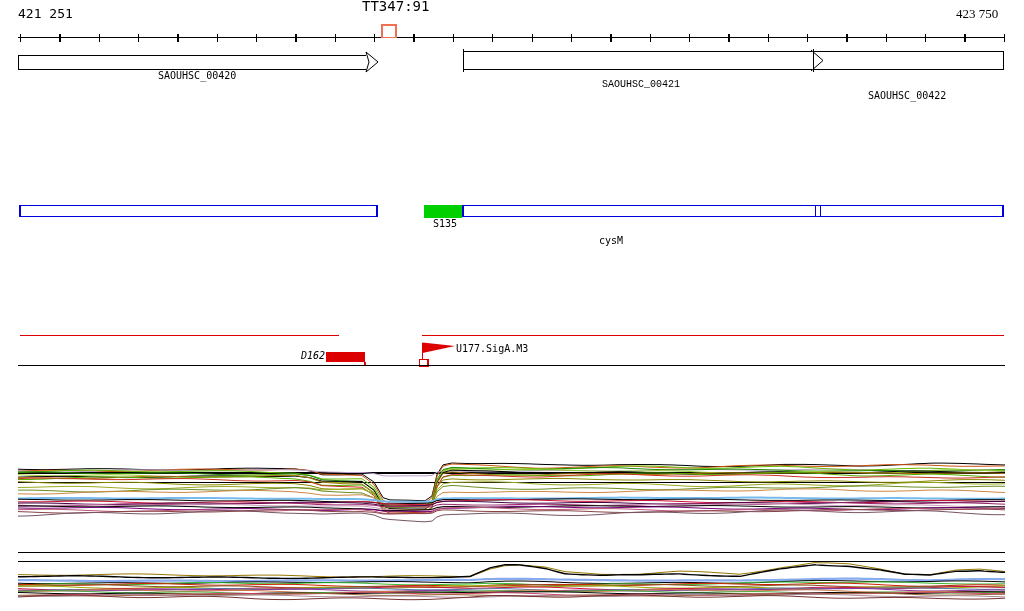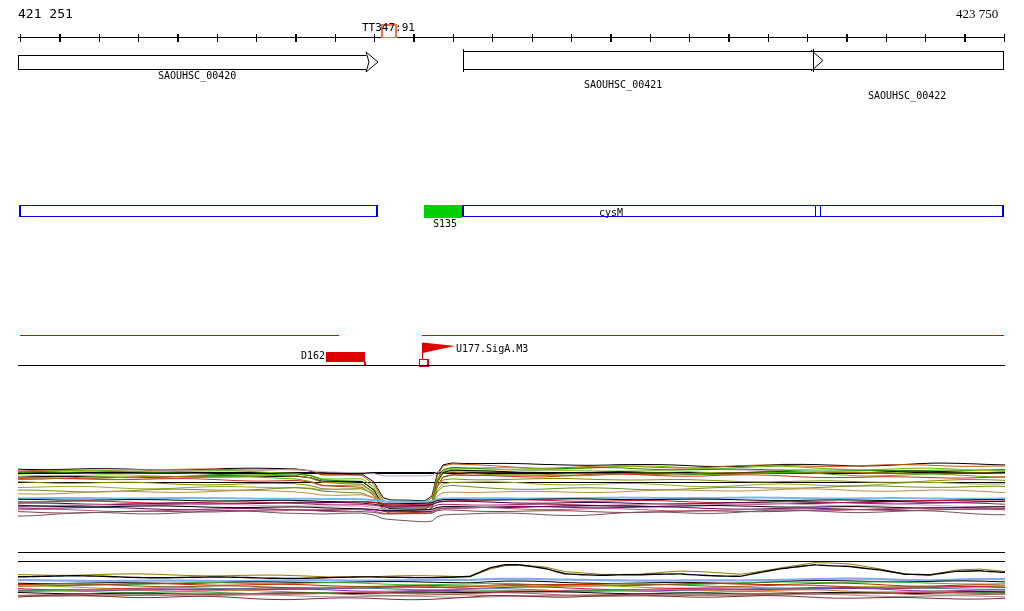--- a/index.html
+++ b/index.html
@@ -117,25 +117,25 @@
         <polyline points="18.0,591.3 24.0,591.1 30.0,591.0 36.0,590.8 42.0,590.7 48.0,590.6 54.0,590.6 60.0,590.7 66.0,590.8 72.0,590.9 78.0,591.1 84.0,591.4 90.0,591.6 96.0,591.8 102.0,592.1 108.0,592.3 114.0,592.4 120.0,592.6 126.0,592.6 132.0,592.7 138.0,592.6 144.0,592.6 150.0,592.5 156.0,592.4 162.0,592.2 168.0,592.1 174.0,592.0 180.0,591.9 186.0,591.9 192.0,591.9 198.0,592.0 204.0,592.1 210.0,592.2 216.0,592.4 222.0,592.6 228.0,592.9 234.0,593.1 240.0,593.3 246.0,593.5 252.0,593.7 258.0,593.8 264.0,593.8 270.0,593.8 276.0,593.8 282.0,593.7 288.0,593.5 294.0,593.3 300.0,593.1 306.0,592.9 312.0,592.8 318.0,592.6 324.0,592.5 330.0,592.4 336.0,592.3 342.0,592.4 348.0,592.4 354.0,592.5 360.0,592.6 366.0,592.8 372.0,592.9 378.0,593.1 384.0,593.2 390.0,593.3 396.0,593.3 402.0,593.3 408.0,593.2 414.0,593.1 420.0,592.9 426.0,592.7 432.0,592.5 438.0,592.2 444.0,592.0 450.0,591.7 456.0,591.5 462.0,591.3 468.0,591.2 470.0,591.2 474.0,591.0 480.0,590.9 486.0,590.8 490.0,590.7 492.0,590.7 498.0,590.8 504.0,590.9 505.0,590.9 510.0,591.0 516.0,591.2 520.0,591.2 522.0,591.3 528.0,591.4 534.0,591.6 540.0,591.6 545.0,591.6 546.0,591.6 552.0,591.6 558.0,591.6 564.0,591.5 565.0,591.5 570.0,591.4 576.0,591.2 582.0,591.0 588.0,590.9 594.0,590.7 600.0,590.6 600.0,590.6 606.0,590.5 612.0,590.5 618.0,590.6 624.0,590.7 630.0,590.8 636.0,591.0 640.0,591.1 642.0,591.2 648.0,591.4 654.0,591.6 660.0,591.8 666.0,592.0 672.0,592.2 678.0,592.3 680.0,592.3 684.0,592.4 690.0,592.4 696.0,592.4 702.0,592.3 708.0,592.3 710.0,592.2 714.0,592.1 720.0,592.0 726.0,591.9 732.0,591.8 738.0,591.7 740.0,591.7 744.0,591.7 750.0,591.6 756.0,591.6 762.0,591.7 768.0,591.8 774.0,591.9 780.0,592.1 780.0,592.1 786.0,592.3 792.0,592.5 798.0,592.7 804.0,592.8 810.0,593.0 815.0,593.0 816.0,593.1 822.0,593.1 828.0,593.1 834.0,593.1 840.0,593.0 846.0,592.9 850.0,592.8 852.0,592.7 858.0,592.6 864.0,592.5 870.0,592.3 876.0,592.2 880.0,592.1 882.0,592.1 888.0,592.1 894.0,592.1 900.0,592.2 905.0,592.3 906.0,592.3 912.0,592.4 918.0,592.6 924.0,592.7 930.0,592.9 930.0,592.9 936.0,593.0 942.0,593.1 948.0,593.1 954.0,593.1 955.0,593.1 960.0,593.1 966.0,593.0 972.0,592.9 978.0,592.7 980.0,592.7 984.0,592.5 990.0,592.3 996.0,592.1 1002.0,591.9 1005.0,591.8" fill="none" stroke="#44aa44" stroke-width="1"></polyline>
         <polyline points="18.0,592.5 24.0,592.6 30.0,592.8 36.0,593.0 42.0,593.2 48.0,593.3 54.0,593.5 60.0,593.6 66.0,593.8 72.0,593.8 78.0,593.8 84.0,593.8 90.0,593.8 96.0,593.7 102.0,593.6 108.0,593.5 114.0,593.4 120.0,593.3 126.0,593.2 132.0,593.2 138.0,593.2 144.0,593.2 150.0,593.2 156.0,593.3 162.0,593.5 168.0,593.6 174.0,593.7 180.0,593.9 186.0,594.0 192.0,594.2 198.0,594.3 204.0,594.3 210.0,594.3 216.0,594.3 222.0,594.3 228.0,594.2 234.0,594.0 240.0,593.9 246.0,593.7 252.0,593.5 258.0,593.4 264.0,593.2 270.0,593.1 276.0,593.0 282.0,593.0 288.0,592.9 294.0,593.0 300.0,593.0 306.0,593.1 312.0,593.2 318.0,593.3 324.0,593.4 330.0,593.5 336.0,593.5 342.0,593.5 348.0,593.5 354.0,593.5 360.0,593.4 366.0,593.3 372.0,593.1 378.0,593.0 384.0,592.8 390.0,592.6 396.0,592.4 402.0,592.3 408.0,592.1 414.0,592.0 420.0,592.0 426.0,592.0 432.0,592.0 438.0,592.1 444.0,592.2 450.0,592.3 456.0,592.4 462.0,592.5 468.0,592.7 470.0,592.7 474.0,592.7 480.0,592.7 486.0,592.6 490.0,592.5 492.0,592.5 498.0,592.4 504.0,592.3 505.0,592.3 510.0,592.2 516.0,592.1 520.0,592.0 522.0,592.0 528.0,591.9 534.0,591.8 540.0,591.8 545.0,591.8 546.0,591.8 552.0,591.8 558.0,591.9 564.0,592.0 565.0,592.0 570.0,592.1 576.0,592.2 582.0,592.4 588.0,592.6 594.0,592.8 600.0,593.0 600.0,593.0 606.0,593.2 612.0,593.3 618.0,593.5 624.0,593.6 630.0,593.7 636.0,593.7 640.0,593.7 642.0,593.7 648.0,593.6 654.0,593.5 660.0,593.4 666.0,593.3 672.0,593.2 678.0,593.1 680.0,593.1 684.0,593.0 690.0,593.0 696.0,593.0 702.0,593.0 708.0,593.1 710.0,593.1 714.0,593.2 720.0,593.3 726.0,593.5 732.0,593.6 738.0,593.8 740.0,593.9 744.0,593.9 750.0,594.0 756.0,594.1 762.0,594.1 768.0,594.1 774.0,594.0 780.0,593.9 780.0,593.9 786.0,593.8 792.0,593.6 798.0,593.4 804.0,593.2 810.0,593.0 815.0,592.8 816.0,592.8 822.0,592.7 828.0,592.5 834.0,592.5 840.0,592.4 846.0,592.4 850.0,592.4 852.0,592.5 858.0,592.6 864.0,592.7 870.0,592.8 876.0,592.9 880.0,593.0 882.0,593.1 888.0,593.2 894.0,593.4 900.0,593.4 905.0,593.5 906.0,593.5 912.0,593.5 918.0,593.4 924.0,593.3 930.0,593.1 930.0,593.1 936.0,592.9 942.0,592.7 948.0,592.4 954.0,592.2 955.0,592.2 960.0,592.0 966.0,591.9 972.0,591.8 978.0,591.7 980.0,591.7 984.0,591.7 990.0,591.7 996.0,591.8 1002.0,591.9 1005.0,592.0" fill="none" stroke="#000000" stroke-width="1"></polyline>
         <polyline points="18.0,595.4 24.0,595.4 30.0,595.4 36.0,595.3 42.0,595.2 48.0,595.0 54.0,594.9 60.0,594.7 66.0,594.5 72.0,594.4 78.0,594.3 84.0,594.3 90.0,594.2 96.0,594.3 102.0,594.4 108.0,594.5 114.0,594.6 120.0,594.8 126.0,595.0 132.0,595.1 138.0,595.3 144.0,595.4 150.0,595.4 156.0,595.4 162.0,595.4 168.0,595.3 174.0,595.1 180.0,594.9 186.0,594.7 192.0,594.4 198.0,594.2 204.0,594.0 210.0,593.7 216.0,593.6 222.0,593.4 228.0,593.3 234.0,593.3 240.0,593.3 246.0,593.4 252.0,593.5 258.0,593.6 264.0,593.7 270.0,593.8 276.0,594.0 282.0,594.0 288.0,594.1 294.0,594.1 300.0,594.1 306.0,594.0 312.0,593.8 318.0,593.7 324.0,593.5 330.0,593.2 336.0,593.0 342.0,592.8 348.0,592.6 354.0,592.5 360.0,592.4 366.0,592.3 372.0,592.3 378.0,592.4 384.0,592.5 390.0,592.7 396.0,592.9 402.0,593.1 408.0,593.3 414.0,593.5 420.0,593.7 426.0,593.8 432.0,593.9 438.0,594.0 444.0,594.0 450.0,594.0 456.0,593.9 462.0,593.8 468.0,593.6 470.0,593.6 474.0,593.4 480.0,593.2 486.0,593.0 490.0,592.9 492.0,592.8 498.0,592.7 504.0,592.7 505.0,592.7 510.0,592.8 516.0,592.9 520.0,593.0 522.0,593.0 528.0,593.3 534.0,593.5 540.0,593.8 545.0,594.1 546.0,594.1 552.0,594.4 558.0,594.7 564.0,594.9 565.0,595.0 570.0,595.1 576.0,595.2 582.0,595.2 588.0,595.2 594.0,595.2 600.0,595.1 600.0,595.1 606.0,594.9 612.0,594.8 618.0,594.6 624.0,594.5 630.0,594.3 636.0,594.2 640.0,594.2 642.0,594.2 648.0,594.2 654.0,594.2 660.0,594.3 666.0,594.4 672.0,594.5 678.0,594.7 680.0,594.8 684.0,594.9 690.0,595.1 696.0,595.2 702.0,595.3 708.0,595.4 710.0,595.4 714.0,595.4 720.0,595.4 726.0,595.3 732.0,595.2 738.0,595.0 740.0,594.9 744.0,594.8 750.0,594.5 756.0,594.2 762.0,593.9 768.0,593.6 774.0,593.4 780.0,593.2 780.0,593.2 786.0,593.1 792.0,593.0 798.0,593.0 804.0,593.0 810.0,593.1 815.0,593.2 816.0,593.2 822.0,593.3 828.0,593.5 834.0,593.6 840.0,593.7 846.0,593.7 850.0,593.7 852.0,593.8 858.0,593.7 864.0,593.7 870.0,593.6 876.0,593.4 880.0,593.3 882.0,593.3 888.0,593.1 894.0,592.9 900.0,592.7 905.0,592.6 906.0,592.6 912.0,592.4 918.0,592.3 924.0,592.3 930.0,592.3 930.0,592.3 936.0,592.3 942.0,592.3 948.0,592.4 954.0,592.6 955.0,592.6 960.0,592.8 966.0,593.0 972.0,593.2 978.0,593.3 980.0,593.4 984.0,593.5 990.0,593.6 996.0,593.7 1002.0,593.7 1005.0,593.7" fill="none" stroke="#cc4466" stroke-width="1"></polyline>
         <polyline points="18.0,595.4 24.0,595.3 30.0,595.2 36.0,595.1 42.0,595.1 48.0,595.1 54.0,595.2 60.0,595.3 66.0,595.5 72.0,595.6 78.0,595.8 84.0,595.9 90.0,596.0 96.0,596.0 102.0,596.0 108.0,595.9 114.0,595.8 120.0,595.7 126.0,595.5 132.0,595.2 138.0,595.0 144.0,594.7 150.0,594.5 156.0,594.3 162.0,594.1 168.0,593.9 174.0,593.8 180.0,593.8 186.0,593.8 192.0,593.9 198.0,594.0 204.0,594.1 210.0,594.3 216.0,594.4 222.0,594.6 228.0,594.7 234.0,594.8 240.0,594.8 246.0,594.8 252.0,594.7 258.0,594.6 264.0,594.5 270.0,594.3 276.0,594.2 282.0,594.0 288.0,593.8 294.0,593.6 300.0,593.5 306.0,593.4 312.0,593.4 318.0,593.4 324.0,593.5 330.0,593.7 336.0,593.9 342.0,594.1 348.0,594.3 354.0,594.5 360.0,594.8 366.0,595.0 372.0,595.2 378.0,595.3 384.0,595.4 390.0,595.4 396.0,595.4 402.0,595.4 408.0,595.3 414.0,595.2 420.0,595.0 426.0,594.9 432.0,594.8 438.0,594.7 444.0,594.7 450.0,594.6 456.0,594.7 462.0,594.8 468.0,594.9 470.0,595.0 474.0,595.1 480.0,595.2 486.0,595.3 490.0,595.4 492.0,595.5 498.0,595.7 504.0,595.8 505.0,595.8 510.0,596.0 516.0,596.1 520.0,596.1 522.0,596.2 528.0,596.2 534.0,596.2 540.0,596.1 545.0,596.1 546.0,596.0 552.0,595.9 558.0,595.8 564.0,595.7 565.0,595.6 570.0,595.5 576.0,595.3 582.0,595.2 588.0,595.1 594.0,595.1 600.0,595.1 600.0,595.1 606.0,595.2 612.0,595.3 618.0,595.4 624.0,595.5 630.0,595.7 636.0,595.8 640.0,595.9 642.0,595.9 648.0,596.0 654.0,596.1 660.0,596.0 666.0,596.0 672.0,595.9 678.0,595.7 680.0,595.6 684.0,595.5 690.0,595.3 696.0,595.0 702.0,594.8 708.0,594.5 710.0,594.5 714.0,594.3 720.0,594.1 726.0,594.0 732.0,593.9 738.0,593.9 740.0,593.9 744.0,593.9 750.0,593.9 756.0,593.9 762.0,594.0 768.0,594.1 774.0,594.2 780.0,594.3 780.0,594.3 786.0,594.4 792.0,594.4 798.0,594.4 804.0,594.4 810.0,594.3 815.0,594.2 816.0,594.2 822.0,594.0 828.0,593.9 834.0,593.7 840.0,593.5 846.0,593.3 850.0,593.2 852.0,593.2 858.0,593.1 864.0,593.0 870.0,593.0 876.0,593.0 880.0,593.1 882.0,593.2 888.0,593.3 894.0,593.6 900.0,593.8 905.0,594.0 906.0,594.1 912.0,594.3 918.0,594.6 924.0,594.8 930.0,595.0 930.0,595.0 936.0,595.1 942.0,595.1 948.0,595.1 954.0,595.1 955.0,595.0 960.0,595.0 966.0,594.9 972.0,594.8 978.0,594.6 980.0,594.6 984.0,594.5 990.0,594.4 996.0,594.3 1002.0,594.3 1005.0,594.3" fill="none" stroke="#996633" stroke-width="1"></polyline>
         <polyline points="18.0,596.1 24.0,596.2 30.0,596.3 36.0,596.4 42.0,596.4 48.0,596.4 54.0,596.4 60.0,596.3 66.0,596.2 72.0,596.0 78.0,595.8 84.0,595.6 90.0,595.4 96.0,595.2 102.0,595.0 108.0,594.8 114.0,594.7 120.0,594.7 126.0,594.6 132.0,594.7 138.0,594.7 144.0,594.9 150.0,595.0 156.0,595.2 162.0,595.3 168.0,595.5 174.0,595.6 180.0,595.7 186.0,595.8 192.0,595.8 198.0,595.8 204.0,595.8 210.0,595.7 216.0,595.6 222.0,595.4 228.0,595.3 234.0,595.2 240.0,595.0 246.0,595.0 252.0,594.9 258.0,594.9 264.0,594.9 270.0,595.0 276.0,595.2 282.0,595.3 288.0,595.5 294.0,595.8 300.0,596.0 306.0,596.2 312.0,596.4 318.0,596.6 324.0,596.7 330.0,596.8 336.0,596.8 342.0,596.8 348.0,596.8 354.0,596.7 360.0,596.6 366.0,596.5 372.0,596.3 378.0,596.2 384.0,596.1 390.0,596.1 396.0,596.1 402.0,596.1 408.0,596.1 414.0,596.2 420.0,596.4 426.0,596.5 432.0,596.7 438.0,596.9 444.0,597.1 450.0,597.2 456.0,597.3 462.0,597.4 468.0,597.5 470.0,597.5 474.0,597.4 480.0,597.2 486.0,597.0 490.0,596.9 492.0,596.8 498.0,596.6 504.0,596.3 505.0,596.3 510.0,596.1 516.0,595.9 520.0,595.8 522.0,595.8 528.0,595.7 534.0,595.6 540.0,595.5 545.0,595.5 546.0,595.5 552.0,595.6 558.0,595.7 564.0,595.9 565.0,595.9 570.0,596.0 576.0,596.1 582.0,596.2 588.0,596.4 594.0,596.4 600.0,596.5 600.0,596.5 606.0,596.5 612.0,596.5 618.0,596.4 624.0,596.2 630.0,596.1 636.0,595.9 640.0,595.7 642.0,595.7 648.0,595.4 654.0,595.2 660.0,595.0 666.0,594.8 672.0,594.7 678.0,594.6 680.0,594.6 684.0,594.6 690.0,594.6 696.0,594.7 702.0,594.8 708.0,594.9 710.0,595.0 714.0,595.1 720.0,595.3 726.0,595.4 732.0,595.5 738.0,595.7 740.0,595.7 744.0,595.7 750.0,595.7 756.0,595.6 762.0,595.5 768.0,595.4 774.0,595.2 780.0,595.1 780.0,595.1 786.0,594.9 792.0,594.7 798.0,594.5 804.0,594.4 810.0,594.3 815.0,594.3 816.0,594.3 822.0,594.3 828.0,594.4 834.0,594.6 840.0,594.7 846.0,594.9 850.0,595.1 852.0,595.2 858.0,595.4 864.0,595.7 870.0,595.9 876.0,596.1 880.0,596.2 882.0,596.3 888.0,596.4 894.0,596.5 900.0,596.6 905.0,596.6 906.0,596.6 912.0,596.5 918.0,596.4 924.0,596.3 930.0,596.2 930.0,596.2 936.0,596.0 942.0,595.9 948.0,595.8 954.0,595.7 955.0,595.7 960.0,595.7 966.0,595.8 972.0,595.9 978.0,596.0 980.0,596.1 984.0,596.2 990.0,596.4 996.0,596.6 1002.0,596.8 1005.0,596.9" fill="none" stroke="#aa8899" stroke-width="1"></polyline>
         <polyline points="18.0,597.0 24.0,596.7 30.0,596.4 36.0,596.0 42.0,595.7 48.0,595.4 54.0,595.2 60.0,595.1 66.0,595.0 72.0,595.0 78.0,595.1 84.0,595.3 90.0,595.5 96.0,595.8 102.0,596.1 108.0,596.4 114.0,596.7 120.0,597.0 126.0,597.3 132.0,597.4 138.0,597.6 144.0,597.6 150.0,597.6 156.0,597.5 162.0,597.3 168.0,597.1 174.0,596.9 180.0,596.7 186.0,596.5 192.0,596.4 198.0,596.3 204.0,596.3 210.0,596.4 216.0,596.6 222.0,596.8 228.0,597.1 234.0,597.4 240.0,597.8 246.0,598.2 252.0,598.6 258.0,598.9 264.0,599.2 270.0,599.4 276.0,599.5 282.0,599.6 288.0,599.6 294.0,599.5 300.0,599.3 306.0,599.1 312.0,598.8 318.0,598.6 324.0,598.4 330.0,598.1 336.0,598.0 342.0,597.9 348.0,597.9 354.0,597.9 360.0,598.0 366.0,598.2 372.0,598.4 378.0,598.7 384.0,598.9 390.0,599.2 396.0,599.4 402.0,599.6 408.0,599.7 414.0,599.7 420.0,599.6 426.0,599.5 432.0,599.3 438.0,599.0 444.0,598.7 450.0,598.3 456.0,597.9 462.0,597.6 468.0,597.2 470.0,597.1 474.0,596.8 480.0,596.3 486.0,595.9 490.0,595.7 492.0,595.7 498.0,595.5 504.0,595.5 505.0,595.5 510.0,595.6 516.0,595.8 520.0,595.9 522.0,596.0 528.0,596.3 534.0,596.5 540.0,596.7 545.0,596.9 546.0,596.9 552.0,597.1 558.0,597.2 564.0,597.2 565.0,597.2 570.0,597.1 576.0,596.9 582.0,596.6 588.0,596.3 594.0,596.0 600.0,595.7 600.0,595.7 606.0,595.4 612.0,595.2 618.0,595.0 624.0,594.9 630.0,594.9 636.0,595.0 640.0,595.1 642.0,595.1 648.0,595.3 654.0,595.5 660.0,595.8 666.0,596.1 672.0,596.4 678.0,596.6 680.0,596.7 684.0,596.9 690.0,597.0 696.0,597.2 702.0,597.2 708.0,597.2 710.0,597.2 714.0,597.1 720.0,597.0 726.0,596.8 732.0,596.6 738.0,596.4 740.0,596.4 744.0,596.2 750.0,596.0 756.0,595.8 762.0,595.7 768.0,595.6 774.0,595.7 780.0,595.8 780.0,595.8 786.0,596.0 792.0,596.2 798.0,596.5 804.0,596.8 810.0,597.1 815.0,597.3 816.0,597.4 822.0,597.7 828.0,597.9 834.0,598.1 840.0,598.2 846.0,598.2 850.0,598.2 852.0,598.2 858.0,598.1 864.0,598.0 870.0,597.8 876.0,597.7 880.0,597.6 882.0,597.5 888.0,597.5 894.0,597.4 900.0,597.5 905.0,597.5 906.0,597.5 912.0,597.6 918.0,597.8 924.0,598.0 930.0,598.2 930.0,598.2 936.0,598.4 942.0,598.6 948.0,598.7 954.0,598.9 955.0,598.9 960.0,599.0 966.0,599.1 972.0,599.1 978.0,599.1 980.0,599.0 984.0,599.0 990.0,598.8 996.0,598.6 1002.0,598.3 1005.0,598.2" fill="none" stroke="#773333" stroke-width="1"></polyline>
       </g>
   </svg>
 
   <div class="coord" style="left: 18px; top: 7px;">421 251</div>
-  <div class="lbl" style="font-size: 11px; left: 362px; top: 22px; text-align: center;">TT347:91</div>
+  <div class="lbl" style="font-size: 14px; left: 362px; top: 1px; text-align: center;">TT347:91</div>
   <div class="coord" style="left: 956px; top: 7px; font-family: Liberation Serif, serif;">423 750</div>
 
   <div class="lbl" style="left: 158px; top: 70px;">SAOUHSC_00420</div>
-  <div class="lbl" style="left: 584px; top: 79px;">SAOUHSC_00421</div>
+  <div class="lbl" style="left: 602px; top: 79px; font-family: Liberation Mono, monospace;">SAOUHSC_00421</div>
   <div class="lbl" style="left: 868px; top: 90px; text-align: center;">SAOUHSC_00422</div>
 
   <div class="lbl" style="left: 433px; top: 218px;">S135</div>
-  <div class="lbl" style="left: 599px; top: 207px; text-align: right;">cysM</div>
+  <div class="lbl" style="left: 599px; top: 235px; text-align: right;">cysM</div>
 
-  <div class="lbl" style="left: 301px; top: 350px;">D162</div>
+  <div class="lbl" style="left: 301px; top: 350px; font-style: italic;">D162</div>
   <div class="lbl" style="left: 456px; top: 343px;">U177.SigA.M3</div>
 </div>
 
 </body></html>

